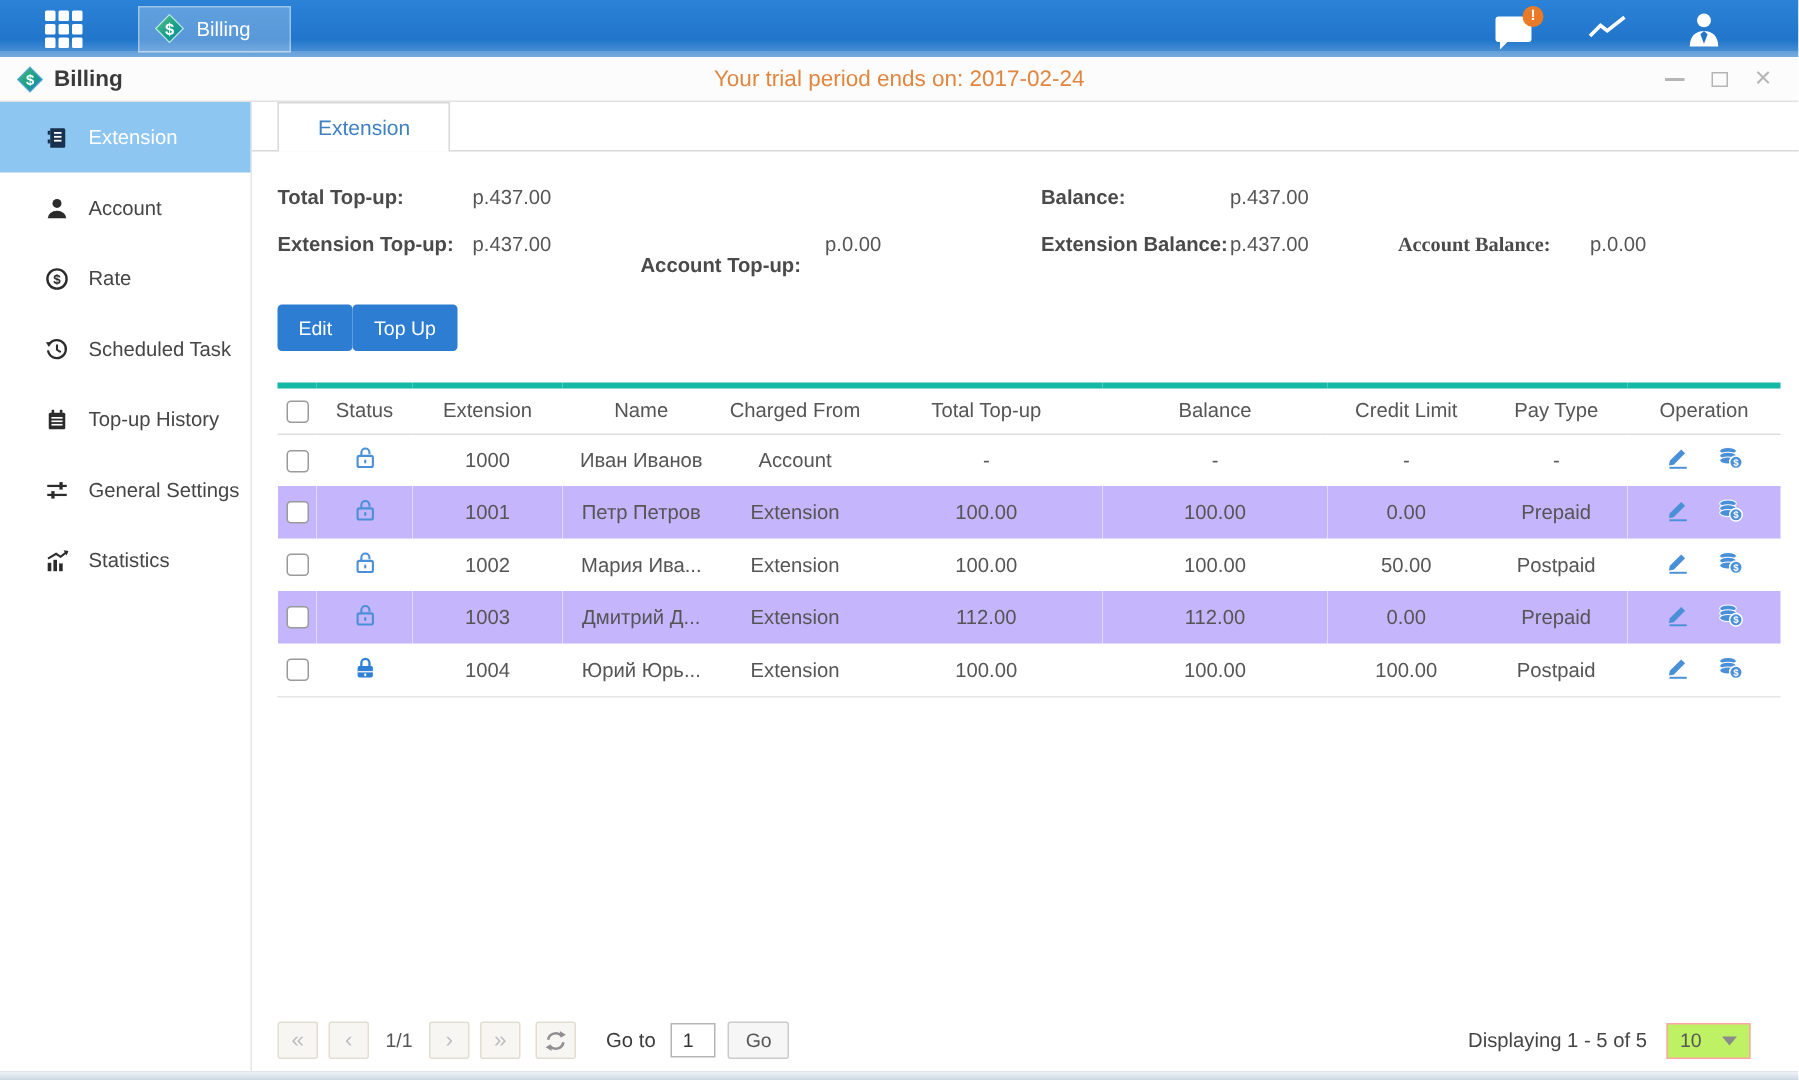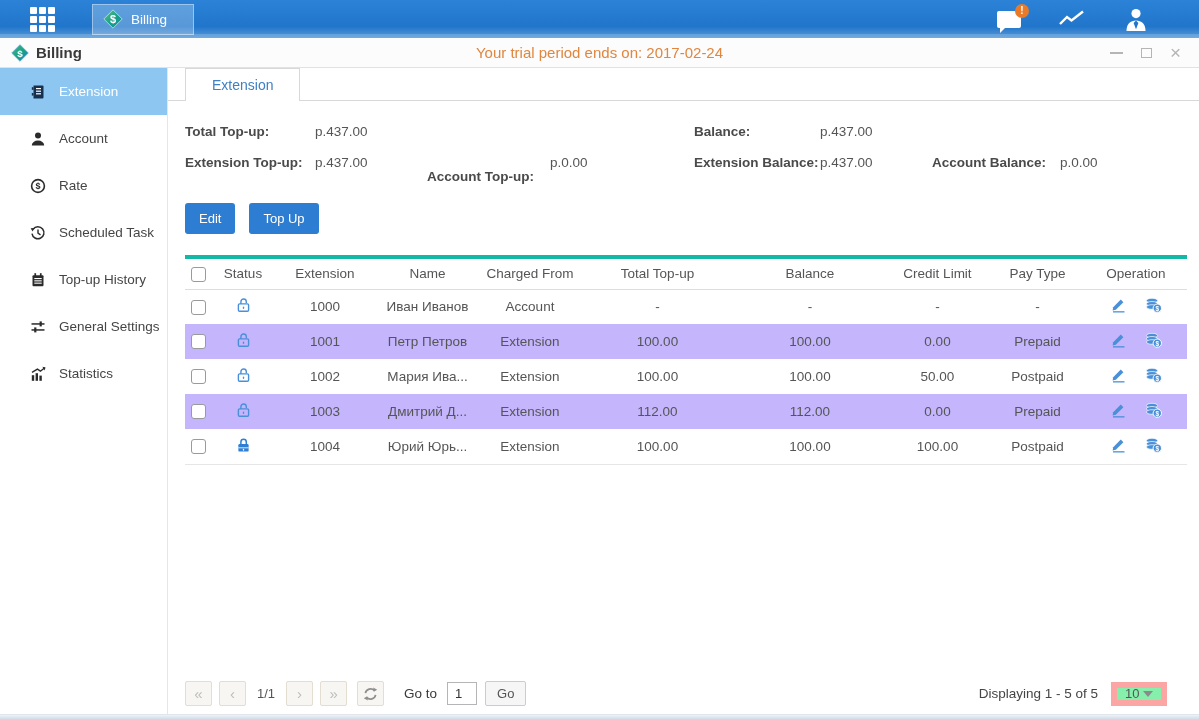--- a/index.html
+++ b/index.html
@@ -55,21 +55,21 @@
     padding-left:17px; display:flex; }
   .tab{ height:33px; border:1px solid #d8d8d8; border-bottom:none; background:#fff;
     display:flex; align-items:center; padding:0 26px; color:#3f81c2; font-size:14px;
     position:relative; cursor:pointer;}
   .tab::after{ content:''; position:absolute; left:0; right:0; bottom:-1px; height:1px; background:#fff; }
   
   .summary{ position:relative; height:64px; margin-top:21px; font-size:13.5px; }
   .summary .lbl{ position:absolute; font-weight:bold; color:#4a4a4a; white-space:nowrap;}
   .summary .val{ position:absolute; color:#555; white-space:nowrap;}
   
-  .actions{ margin-top:17px; display:flex; gap:14px; }
+  .actions{ margin-top:17px; display:flex; gap:0; }
   .btn{ background:#2d7dd2; color:#fff; font-size:13px; border:none; border-radius:3px;
     padding:8px 14px; cursor:pointer; font-family:inherit;}
   
   .table-wrap{ margin-top:21px; }
   table{ width:100%; border-collapse:collapse; table-layout:fixed; font-size:13.5px; color:#555;}
   thead th{ border-top:4px solid #14b8a6; border-bottom:1px solid #ddd; height:32px;
     font-weight:normal; text-align:center; color:#555; }
   tbody td{ height:35px; text-align:center; white-space:nowrap; overflow:hidden; }
   tbody tr.alt{ background:#c4b5fd; }
   tbody tr:last-child td{ border-bottom:1px solid #e6e6e6; }
@@ -82,21 +82,21 @@
   .pg-btn{ width:27px; height:25px; border:1px solid #e3ddd2; background:#f7f6f3; border-radius:2px;
     display:flex; align-items:center; justify-content:center; color:#bdbdbd; font-size:15px;
     margin-right:7px; cursor:pointer; }
   .page-indicator{ margin:0 11px 0 4px; color:#555; font-size:13px; }
   .goto-label{ margin:0 10px 0 13px; color:#3a3a3a; font-size:13.5px;text-align:center; }
   .goto-input{ width:30px; height:23px; border:1px solid #b5b5b5; font-size:13px; padding:0 0 0 7px;
     font-family:inherit; color:#333;}
   .go-btn{ margin-left:8px; height:25px; padding:0 11px; border:1px solid #ccc; background:#f6f6f6;
     color:#555; font-size:13px; border-radius:2px; cursor:pointer; font-family:inherit;}
   .pg-right{ margin-left:auto; display:flex; align-items:center; gap:13px; color:#454545; font-size:13.5px;}
-  .page-size{ width:56px; height:24px; border:6px solid #fca5a5; background:#86efac;
+  .page-size{ width:56px; height:24px; border:1px solid #fca5a5; background:#bef264;
     display:flex; align-items:center; justify-content:space-between; padding:0 8px;
     color:#555; font-size:13px; cursor:pointer;}
   .caret{ width:0; height:0; border-left:5px solid transparent; border-right:5px solid transparent;
     border-top:6px solid #8b8b8b; }
   
   .bottom-strip{ height:6px; background:linear-gradient(180deg,#eef3f7,#c9d7e3); border-top:1px solid #e0e6ec; }
 </style>
 </head>
 <body>
 
@@ -250,21 +250,21 @@
       <span class="lbl" style="left:0;   top:2px;">Total Top-up:</span>
       <span class="val" style="left:130px;top:2px;">p.437.00</span>
       <span class="lbl" style="left:509px;top:2px;">Balance:</span>
       <span class="val" style="left:635px;top:2px;">p.437.00</span>
       <span class="lbl" style="left:0;   top:33px;">Extension Top-up:</span>
       <span class="val" style="left:130px;top:33px;">p.437.00</span>
       <span class="lbl" style="left:242px;top:33px;margin-top:14px;">Account Top-up:</span>
       <span class="val" style="left:365px;top:33px;">p.0.00</span>
       <span class="lbl" style="left:509px;top:33px;">Extension Balance:</span>
       <span class="val" style="left:635px;top:33px;">p.437.00</span>
-      <span class="lbl" style="left:747px;top:33px;">Account Balance:</span>
+      <span class="lbl" style="left:747px;top:33px;font-family:Liberation Serif, serif;">Account Balance:</span>
       <span class="val" style="left:875px;top:33px;">p.0.00</span>
     </div>
 
     <div class="actions">
       <button class="btn">Edit</button>
       <button class="btn">Top Up</button>
     </div>
 
     <div class="table-wrap">
       <table>

